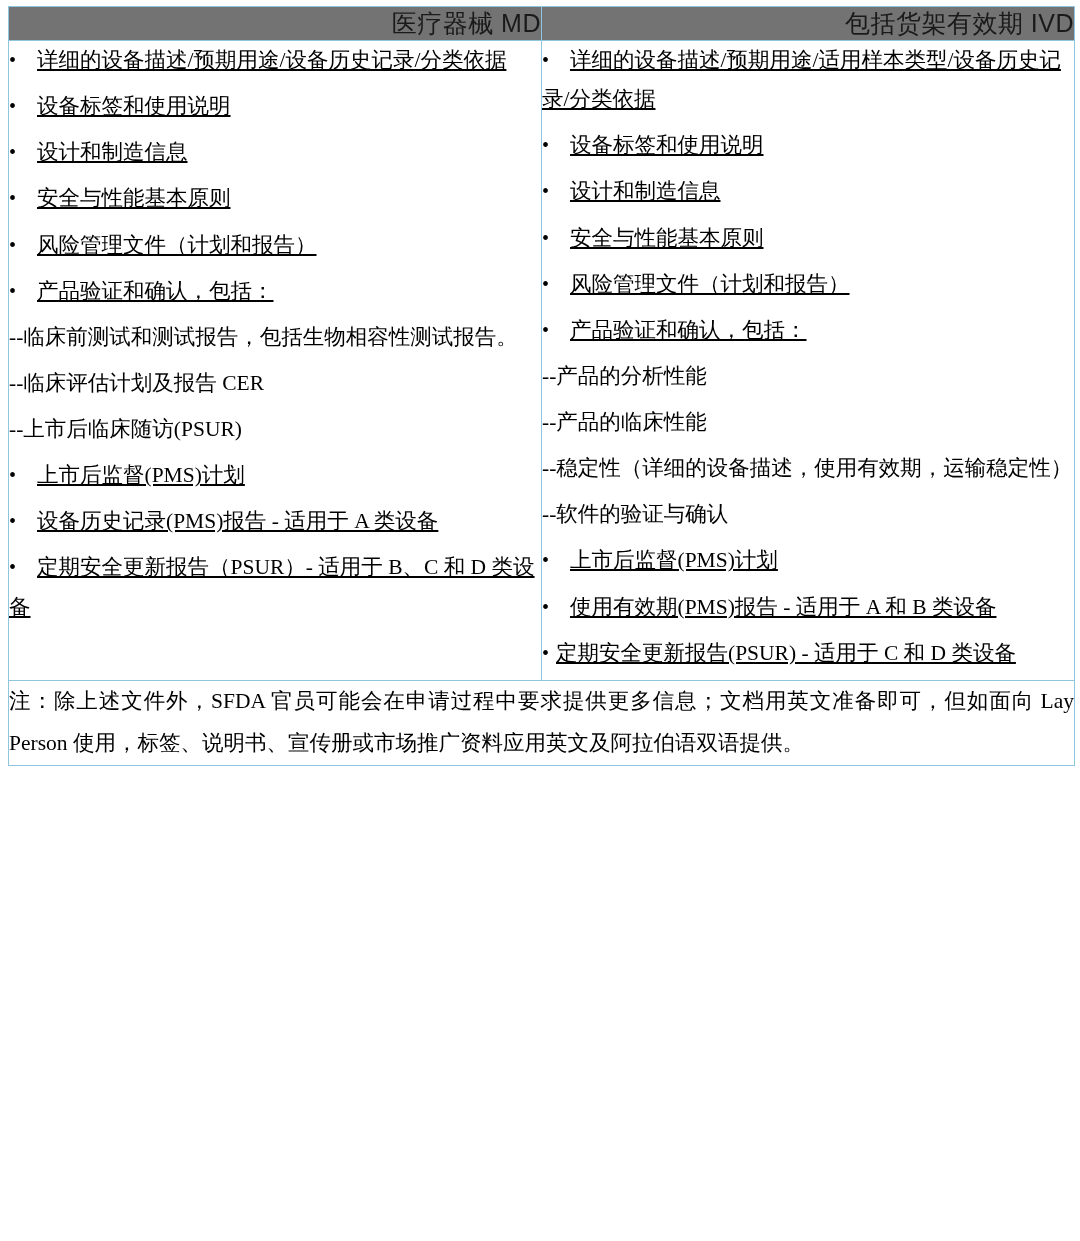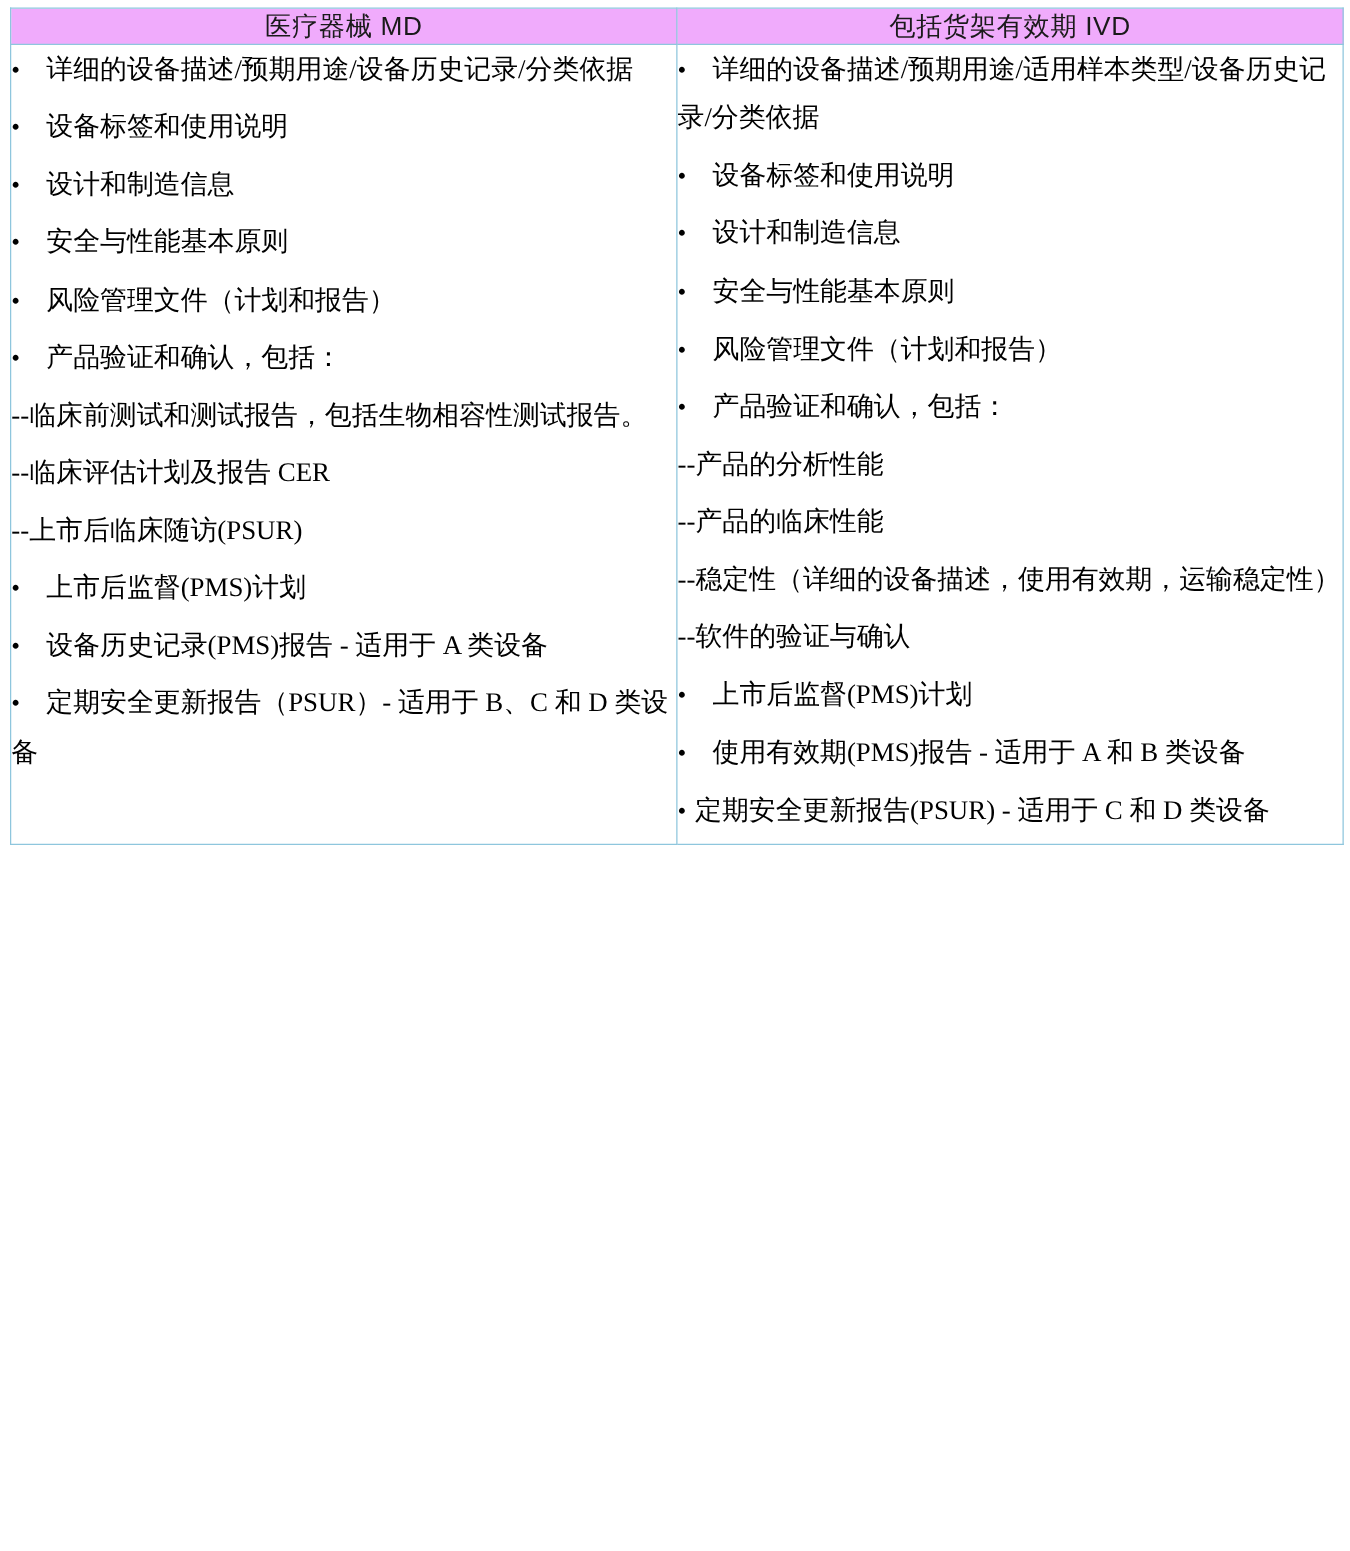--- a/index.html
+++ b/index.html
@@ -22,24 +22,24 @@
     width: 1064px;
     border-collapse: collapse;
     table-layout: fixed;
   }
   table.doc-table td, table.doc-table th {
     border: 1px solid #8ec6dd;
     vertical-align: top;
     padding: 0;
   }
   .header-cell {
-    background: #f0abfc;
-    text-align: center;
+    background: #737373;
+    text-align: right;
     font-family: "Liberation Sans", "DejaVu Sans", sans-serif;
-    font-size: 21px;
+    font-size: 25px;
     font-weight: 400;
     color: #1a1a1a;
     padding: 12px 4px 13px 4px;
     letter-spacing: 0.5px;
   }
   .body-cell {
     padding: 14px 14px 18px 14px;
   }
   ul.bullets {
     list-style: none;
@@ -70,20 +70,21 @@
     padding-left: 34px;
     text-indent: -0px;
   }
   li.sub .sub-text {
     display: inline;
     text-align: center;
   }
   
   li.bullet .bullet-body {
     display: inline;
+    text-decoration: underline;
   }
   .note-cell {
     padding: 16px 14px 22px 14px;
   }
   .note-text {
     font-size: 21.5px;
     line-height: 1.95;
     text-align: justify;
   }
   .col-left { width: 532px; }
@@ -129,15 +130,20 @@
               <li class="sub"><span class="sub-text">--产品的分析性能</span></li>
               <li class="sub"><span class="sub-text">--产品的临床性能</span></li>
               <li class="sub"><span class="sub-text">--稳定性（详细的设备描述，使用有效期，运输稳定性）</span></li>
               <li class="sub"><span class="sub-text">--软件的验证与确认</span></li>
               <li class="bullet"><span class="bullet-mark">•</span><span class="bullet-body">上市后监督(PMS)计划</span></li>
               <li class="bullet"><span class="bullet-mark">•</span><span class="bullet-body">使用有效期(PMS)报告 - 适用于 A 和 B 类设备</span></li>
               <li class="bullet"><span class="bullet-mark tight">•</span><span class="bullet-body">定期安全更新报告(PSUR) - 适用于 C 和 D 类设备</span></li>
             </ul>
         </td>
       </tr>
+      <tr>
+        <td class="note-cell" colspan="2">
+          <div class="note-text">注：除上述文件外，SFDA 官员可能会在申请过程中要求提供更多信息；文档用英文准备即可，但如面向 Lay Person 使用，标签、说明书、宣传册或市场推广资料应用英文及阿拉伯语双语提供。</div>
+        </td>
+      </tr>
     </tbody>
   </table>
 </div>
 
 </body></html>

